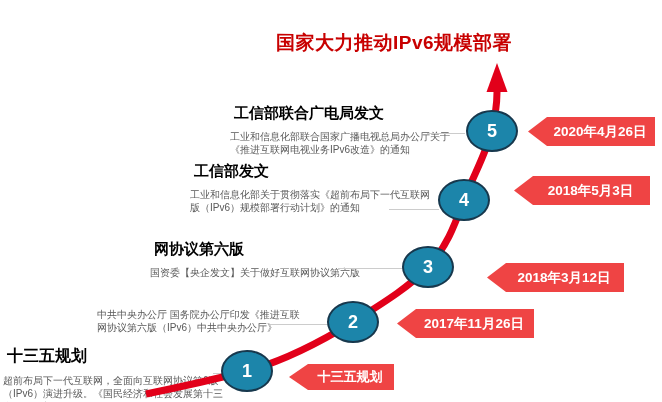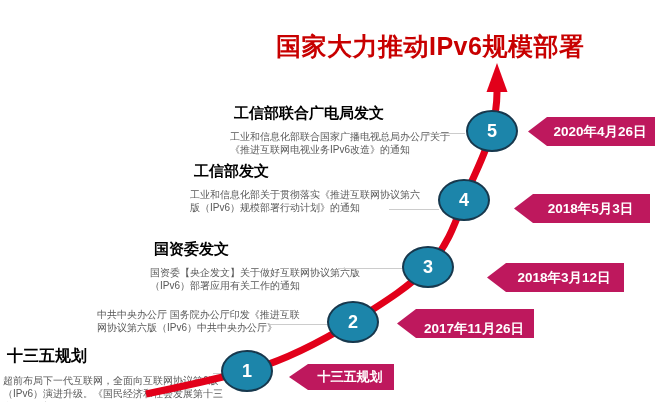--- a/index.html
+++ b/index.html
@@ -2,38 +2,38 @@
 <html><head>
 <meta charset="utf-8">
 <style>
   html,body { margin:0; padding:0; background:#fff; }
   .stage {
     position:relative; width:662px; height:402px; background:#ffffff;
     overflow:hidden; font-family:"Liberation Sans","DejaVu Sans",sans-serif;
   }
   .main-title {
     position:absolute; left:276px; top:30px; margin:0;
-    font-size:25px; font-weight:bold; color:#c80000;
+    font-size:19px; font-weight:bold; color:#c80000;
     white-space:nowrap; letter-spacing:0.5px;
   }
   .mblock { position:absolute; }
   .mblock h2 { margin:4px; font-size:15px; font-weight:bold; color:#000000; white-space:nowrap; }
   .mblock .desc { margin-top:7px; font-size:10px; color:#595959; line-height:1.32; }
   .mblock .desc div { white-space:nowrap; }
   .mblock.first h2 { font-size:16px; }
   .connector { position:absolute; height:1px; background:#cccccc; }
   .curve-svg { position:absolute; left:0; top:0; }
   .node {
     position:absolute; width:52px; height:42px; box-sizing:border-box;
     background:#1c85aa; border:2.5px solid #17384d; border-radius:50%;
     display:flex; align-items:center; justify-content:center;
   }
   .node span { color:#ffffff; font-weight:bold; font-size:18px; }
   .banner {
-    position:absolute; height:29px; background:#be185d; box-sizing:border-box;
+    position:absolute; height:29px; background:#ef4444; box-sizing:border-box;
     clip-path:polygon(0 50%, 19px 0, 100% 0, 100% 100%, 19px 100%);
     display:flex; align-items:center; justify-content:center; padding-left:17px;
   }
   .banner span { color:#ffffff; font-weight:bold; font-size:13.5px; white-space:nowrap; }
   .banner.small { height:26px; }
   .banner.small span { font-size:13px; }
 </style>
 </head>
 <body>
 
@@ -51,31 +51,30 @@
   </div>
 
   <div class="mblock" style="left:97px; top:301px; width:216px;">
     <div class="desc">
       <div>中共中央办公厅 国务院办公厅印发《推进互联</div>
       <div>网协议第六版（IPv6）中共中央办公厅》</div>
     </div>
   </div>
 
   <div class="mblock" style="left:150px; top:236px; width:222px;">
-    <h2>国资委发文</h2>
+    <h2>网协议第六版</h2>
     <div class="desc">
       <div>国资委【央企发文】关于做好互联网协议第六版</div>
-      <div>（IPv6）部署应用有关工作的通知</div>
     </div>
   </div>
 
   <div class="mblock" style="left:190px; top:158px; width:244px;">
     <h2>工信部发文</h2>
     <div class="desc">
-      <div>工业和信息化部关于贯彻落实《推进互联网协议第六</div>
+      <div>工业和信息化部关于贯彻落实《超前布局下一代互联网</div>
       <div>版（IPv6）规模部署行动计划》的通知</div>
     </div>
   </div>
 
   <div class="mblock" style="left:230px; top:100px; width:234px;">
     <h2>工信部联合广电局发文</h2>
     <div class="desc">
       <div>工业和信息化部联合国家广播电视总局办公厅关于</div>
       <div>《推进互联网电视业务IPv6改造》的通知</div>
     </div>
@@ -104,26 +103,26 @@
   <div class="node" style="left:438px; top:179px;">
     <span>4</span>
   </div>
   <div class="node" style="left:466px; top:110px;">
     <span>5</span>
   </div>
 
   <div class="banner small" style="left:289px; top:364px; width:105px;">
     <span>十三五规划</span>
   </div>
-  <div class="banner" style="left:397px; top:309px; width:137px;align-items:flex-end;">
+  <div class="banner" style="left:397px; top:309px; width:137px;">
     <span>2017年11月26日</span>
   </div>
   <div class="banner" style="left:487px; top:263px; width:137px;">
     <span>2018年3月12日</span>
   </div>
-  <div class="banner" style="left:514px; top:194px; width:136px;">
+  <div class="banner" style="left:514px; top:176px; width:136px;">
     <span>2018年5月3日</span>
   </div>
   <div class="banner" style="left:528px; top:117px; width:127px;">
     <span>2020年4月26日</span>
   </div>
 
 </div>
 
 </body></html>

